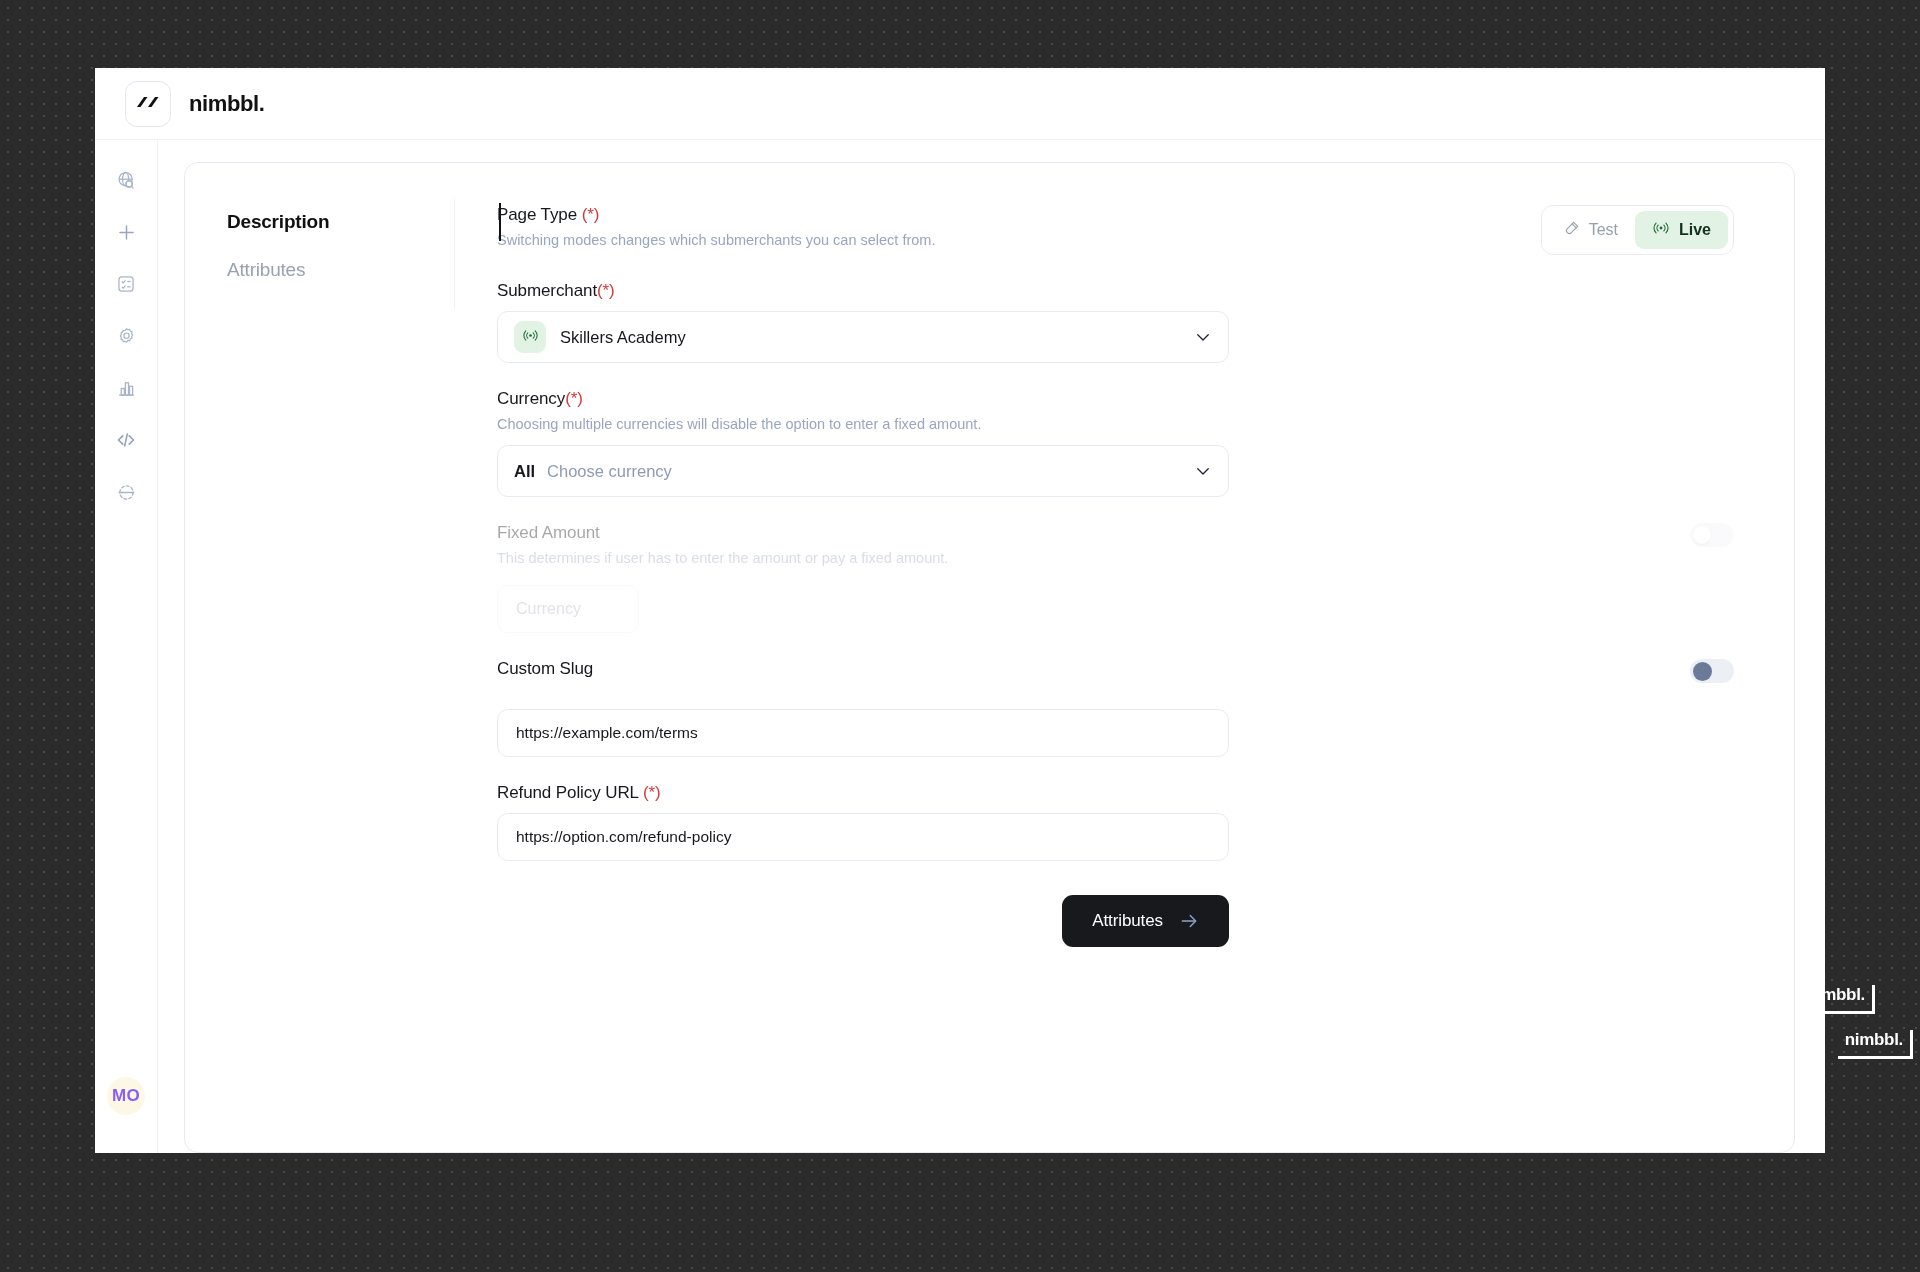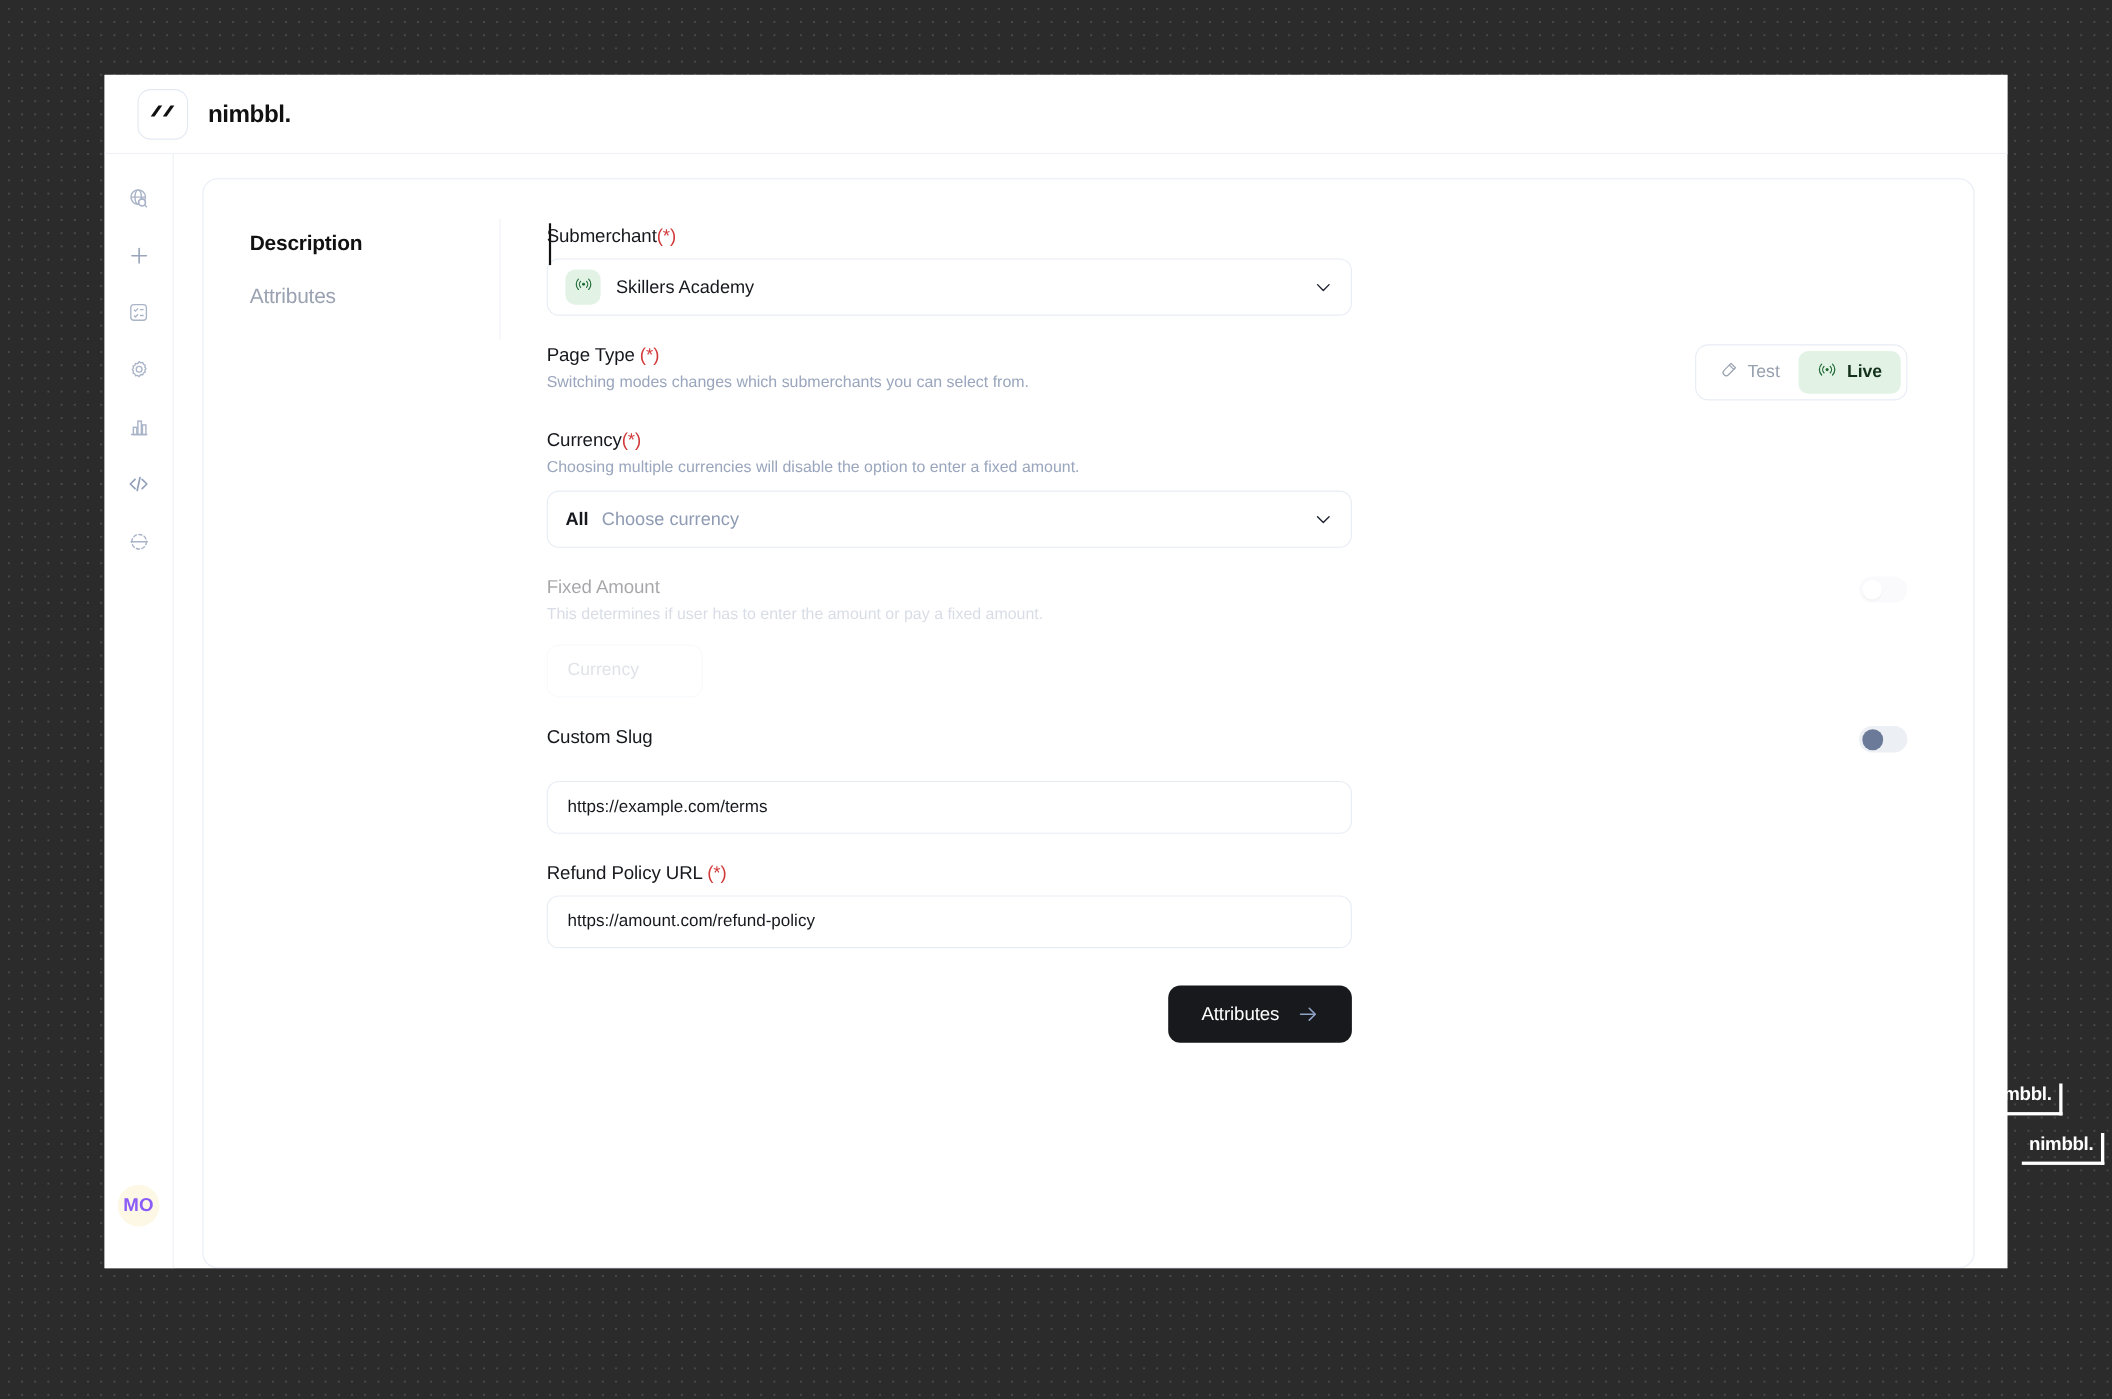--- a/index.html
+++ b/index.html
@@ -437,45 +437,20 @@
 
 
         <div class="card-body">
 
           <div class="stepnav">
             <div class="step active">Description</div>
             <div class="step inactive">Attributes</div>
           </div>
 
           <div class="form">
-
-            <div class="field">
-              <div class="label">
-                <span>Submerchant</span><span class="req">(*)</span>
-              </div>
-              <div class="select">
-                <span class="badge">
-                  <span>
-                    <svg width="17" height="17" viewBox="0 0 24 24" fill="none" stroke="#1f6b36" stroke-width="1.5" stroke-linecap="round">
-                      <circle cx="12" cy="12" r="1.9" fill="#1f6b36" stroke="none"></circle>
-                      <path d="M8.2 8.2a5.4 5.4 0 0 0 0 7.6"></path>
-                      <path d="M15.8 8.2a5.4 5.4 0 0 1 0 7.6"></path>
-                      <path d="M5.4 5.4a9.3 9.3 0 0 0 0 13.2"></path>
-                      <path d="M18.6 5.4a9.3 9.3 0 0 1 0 13.2"></path>
-                    </svg>
-                  </span>
-                </span>
-                <span class="val">Skillers Academy</span>
-                <span class="caret">
-                  <svg width="18" height="18" viewBox="0 0 24 24" fill="none" stroke="#1c2230" stroke-width="1.7" stroke-linecap="round" stroke-linejoin="round">
-                    <polyline points="5,9 12,16 19,9"></polyline>
-                  </svg>
-                </span>
-              </div>
-            </div>
 
             <div class="field">
               <div class="row-between">
                 <div>
                   <div class="label">
                     <span>Page Type</span>
                     <span class="req">(*)</span>
                   </div>
                   <div class="hint">Switching modes changes which submerchants you can select from.</div>
                 </div>
@@ -500,20 +475,45 @@
                       </svg>
                     </span>
                     <span>Live</span>
                   </div>
                 </div>
               </div>
             </div>
 
             <div class="field">
               <div class="label">
+                <span>Submerchant</span><span class="req">(*)</span>
+              </div>
+              <div class="select">
+                <span class="badge">
+                  <span>
+                    <svg width="17" height="17" viewBox="0 0 24 24" fill="none" stroke="#1f6b36" stroke-width="1.5" stroke-linecap="round">
+                      <circle cx="12" cy="12" r="1.9" fill="#1f6b36" stroke="none"></circle>
+                      <path d="M8.2 8.2a5.4 5.4 0 0 0 0 7.6"></path>
+                      <path d="M15.8 8.2a5.4 5.4 0 0 1 0 7.6"></path>
+                      <path d="M5.4 5.4a9.3 9.3 0 0 0 0 13.2"></path>
+                      <path d="M18.6 5.4a9.3 9.3 0 0 1 0 13.2"></path>
+                    </svg>
+                  </span>
+                </span>
+                <span class="val">Skillers Academy</span>
+                <span class="caret">
+                  <svg width="18" height="18" viewBox="0 0 24 24" fill="none" stroke="#1c2230" stroke-width="1.7" stroke-linecap="round" stroke-linejoin="round">
+                    <polyline points="5,9 12,16 19,9"></polyline>
+                  </svg>
+                </span>
+              </div>
+            </div>
+
+            <div class="field">
+              <div class="label">
                 <span>Currency</span><span class="req">(*)</span>
               </div>
               <div class="hint">Choosing multiple currencies will disable the option to enter a fixed amount.</div>
               <div class="select">
                 <span class="val strong">All</span>
                 <span class="ph">Choose currency</span>
                 <span class="caret">
                   <svg width="18" height="18" viewBox="0 0 24 24" fill="none" stroke="#1c2230" stroke-width="1.7" stroke-linecap="round" stroke-linejoin="round">
                     <polyline points="5,9 12,16 19,9"></polyline>
                   </svg>
@@ -549,21 +549,21 @@
 
             <div class="field">
               <div class="textinput">https://example.com/terms</div>
             </div>
 
             <div class="field">
               <div class="label">
                 <span>Refund Policy URL</span>
                 <span class="req">(*)</span>
               </div>
-              <div class="textinput">https://amount.com/refund-policy</div>
+              <div class="textinput">https://option.com/refund-policy</div>
             </div>
 
             <div class="form-footer">
               <button class="primary-btn">
                 <span>Attributes</span>
                 <span class="arr">
                   <svg width="20" height="20" viewBox="0 0 24 24" fill="none" stroke="#8fa4c9" stroke-width="1.7" stroke-linecap="round" stroke-linejoin="round">
                     <line x1="4" y1="12" x2="19.5" y2="12"></line>
                     <polyline points="13.5,5.5 20,12 13.5,18.5"></polyline>
                   </svg>

